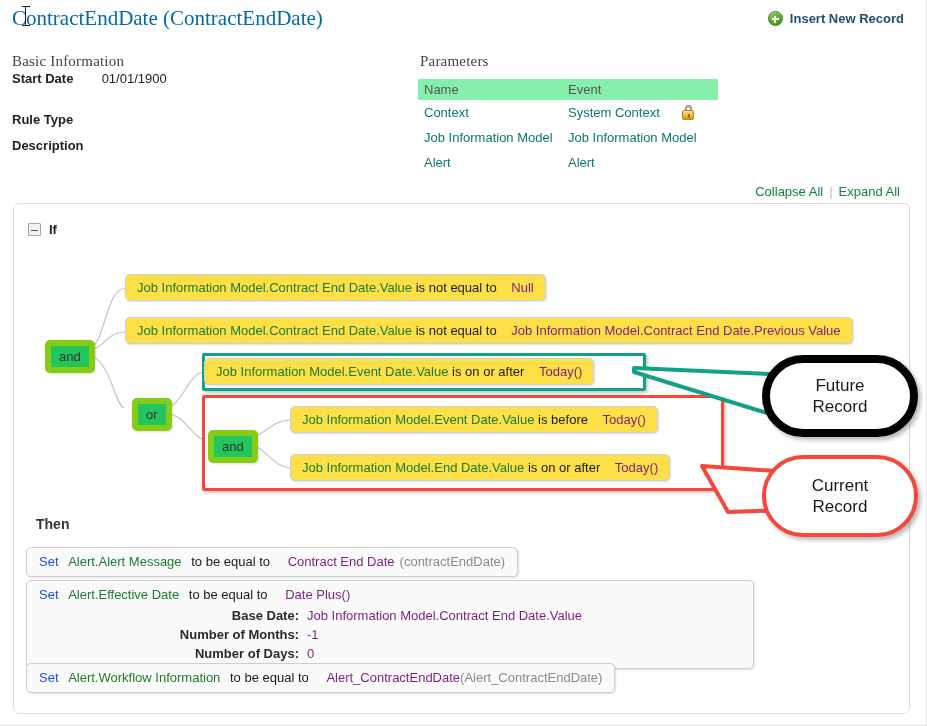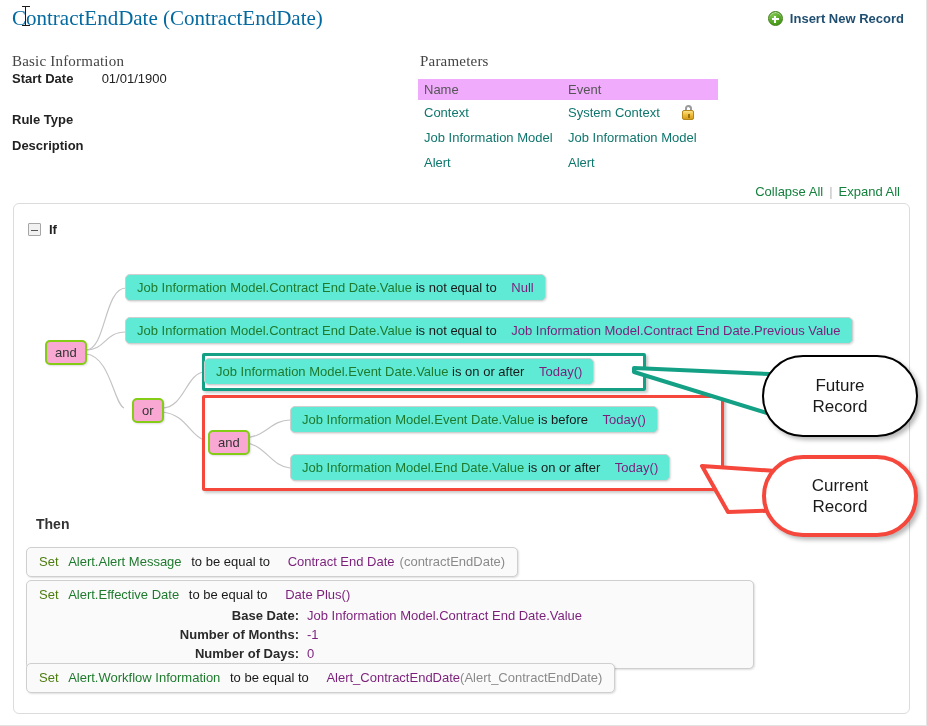--- a/index.html
+++ b/index.html
@@ -75,21 +75,21 @@
   #bi-row-0 { top:71px; }
   #bi-row-1 { top:112px; }
   #bi-row-2 { top:138px; }
 
   
   .params-table {
     position:absolute; left:418px; top:79px; width:300px;
     border-collapse:collapse; font-size:13px;
   }
   .params-table th {
-    background:#f0abfc; color:#555; font-weight:normal; text-align:left;
+    background:#86efac; color:#555; font-weight:normal; text-align:left;
     padding:3px 6px; font-size:13px;
   }
   .params-table th:first-child{ width:144px; }
   .params-table td {
     padding:5px 6px; color:#0f766e; border:none; vertical-align:middle;margin-top:34px;
   }
   .lock-icon {
     display:inline-block; width:14px; height:15px; position:relative; vertical-align:-3px;
   }
   .lock-icon .shackle{
@@ -135,33 +135,33 @@
   .then-label {
     position:absolute; left:22px; top:312px; font-weight:bold; color:#333; font-size:14px;
   }
 
   
   .connectors { position:absolute; left:0; top:0; width:897px; height:511px; pointer-events:none; }
 
   
   .op-node {
     position:absolute;
-    background:#f9a8d4;
-    border:2px solid #84cc16;
+    background:#22c55e;
+    border:6px solid #84cc16;
     border-radius:5px;
     padding:3px 8px;
     font-size:13px; color:#333;
     box-shadow: 1px 1px 2px rgba(0,0,0,.13);
     line-height:15px;
   }
 
   
   .cond {
     position:absolute;
-    background:#5eead4;
+    background:#fde047;
     border:1px solid #cfcfcf;
     border-radius:5px;
     padding:4px 11px;
     font-size:13px;
     white-space:nowrap;
     box-shadow: 1px 1px 2px rgba(0,0,0,.13);
     line-height:17px;
   }
   .cond .fld { color:#1f7a2e; }
   .cond .op  { color:#1a1a1a; }
@@ -176,33 +176,33 @@
   .hl-red  { border:3px solid #f5473c; }
 
   
   .callout {
     position:absolute; background:#fff; border-radius:42px;
     display:flex; align-items:center; justify-content:center;
     text-align:center; font-size:17px; color:#1a1a1a; line-height:21px;
     font-family:"Liberation Sans", sans-serif;
     box-shadow: 3px 3px 4px rgba(0,0,0,.28);
   }
-  .callout-teal { border:2px solid #000000; }
+  .callout-teal { border:8px solid #000000; }
   .callout-red  { border:4px solid #f5473c; }
   .callout-tail { position:absolute; pointer-events:none; }
 
   
   .action {
     position:absolute;
     background:#fafafa; border:1px solid #cfcfcf; border-radius:5px;
     font-size:13px; white-space:nowrap;
     box-shadow: 1px 1px 2px rgba(0,0,0,.13);
     padding:5px 12px; line-height:18px;
   }
-  .action .set { color:#4d7c0f; }
+  .action .set { color:#1d4ed8; }
   .action .tgt { color:#1f7a2e; margin-left:6px; }
   .action .eq  { color:#1a1a1a; margin-left:6px; }
   .action .val { color:#7b1f7b; margin-left:14px; }
   .action .paren { color:#8a8a8a; }
 
   .fn-params { margin-top:2px; }
   .fn-row { display:flex; line-height:19px; }
   .fn-key {
     font-weight:bold; color:#2a2a2a; text-align:right; width:268px; padding-right:8px;
     font-size:13px;

